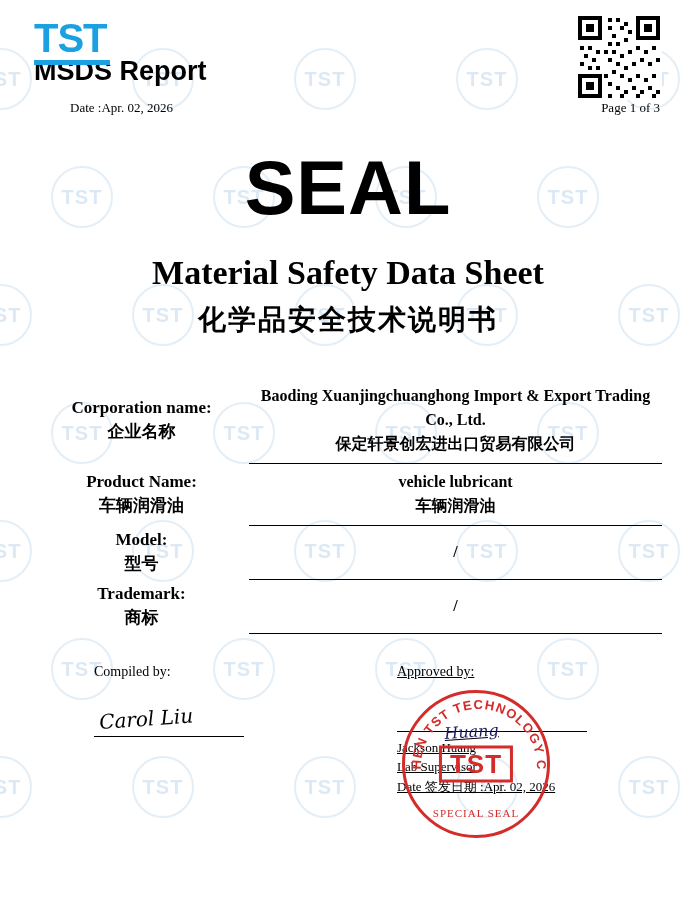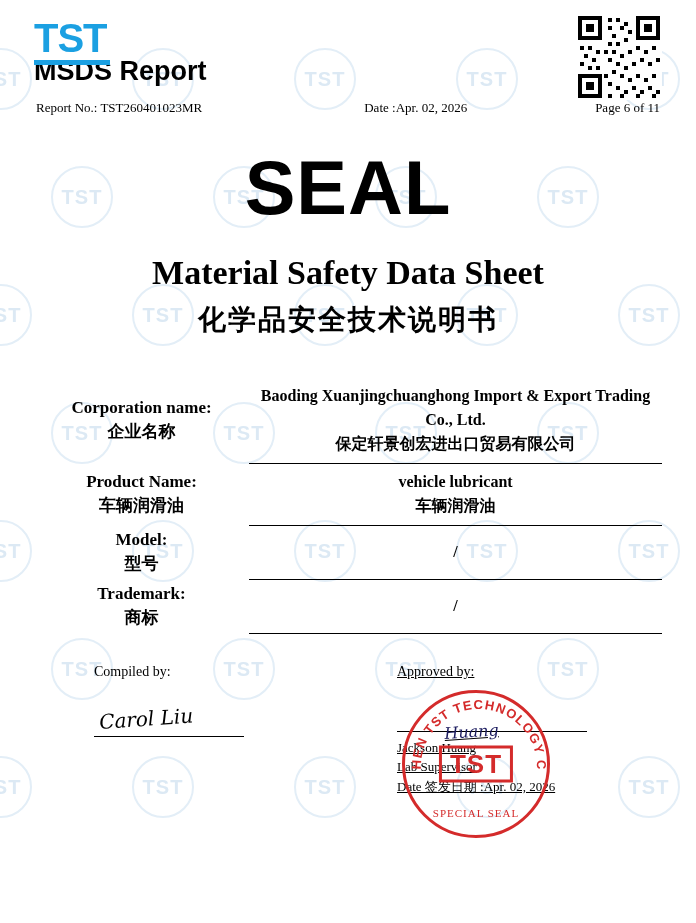--- a/index.html
+++ b/index.html
@@ -351,23 +351,22 @@
           <rect x="60" y="80" width="4" height="4"></rect>
             <rect x="76" y="80" width="4" height="4"></rect>
         </g>
       </svg>
     </div>
 
     <div class="report-title">MSDS Report</div>
   </div>
 
   <div class="meta-row">
-    <div>Report No.: TST260401023MR</div>
     <div class="mid">Date :Apr. 02, 2026</div>
-    <div>Page 6 of 11</div>
+    <div>Page 1 of 3</div>
   </div>
 
   <div class="big-msds">SEAL</div>
   <div class="subtitle-en">Material Safety Data Sheet</div>
   <div class="subtitle-cn">化学品安全技术说明书</div>
 
   <table class="fields">
     <tbody>
       <tr class="row-tall">
         <td class="label-cell">

